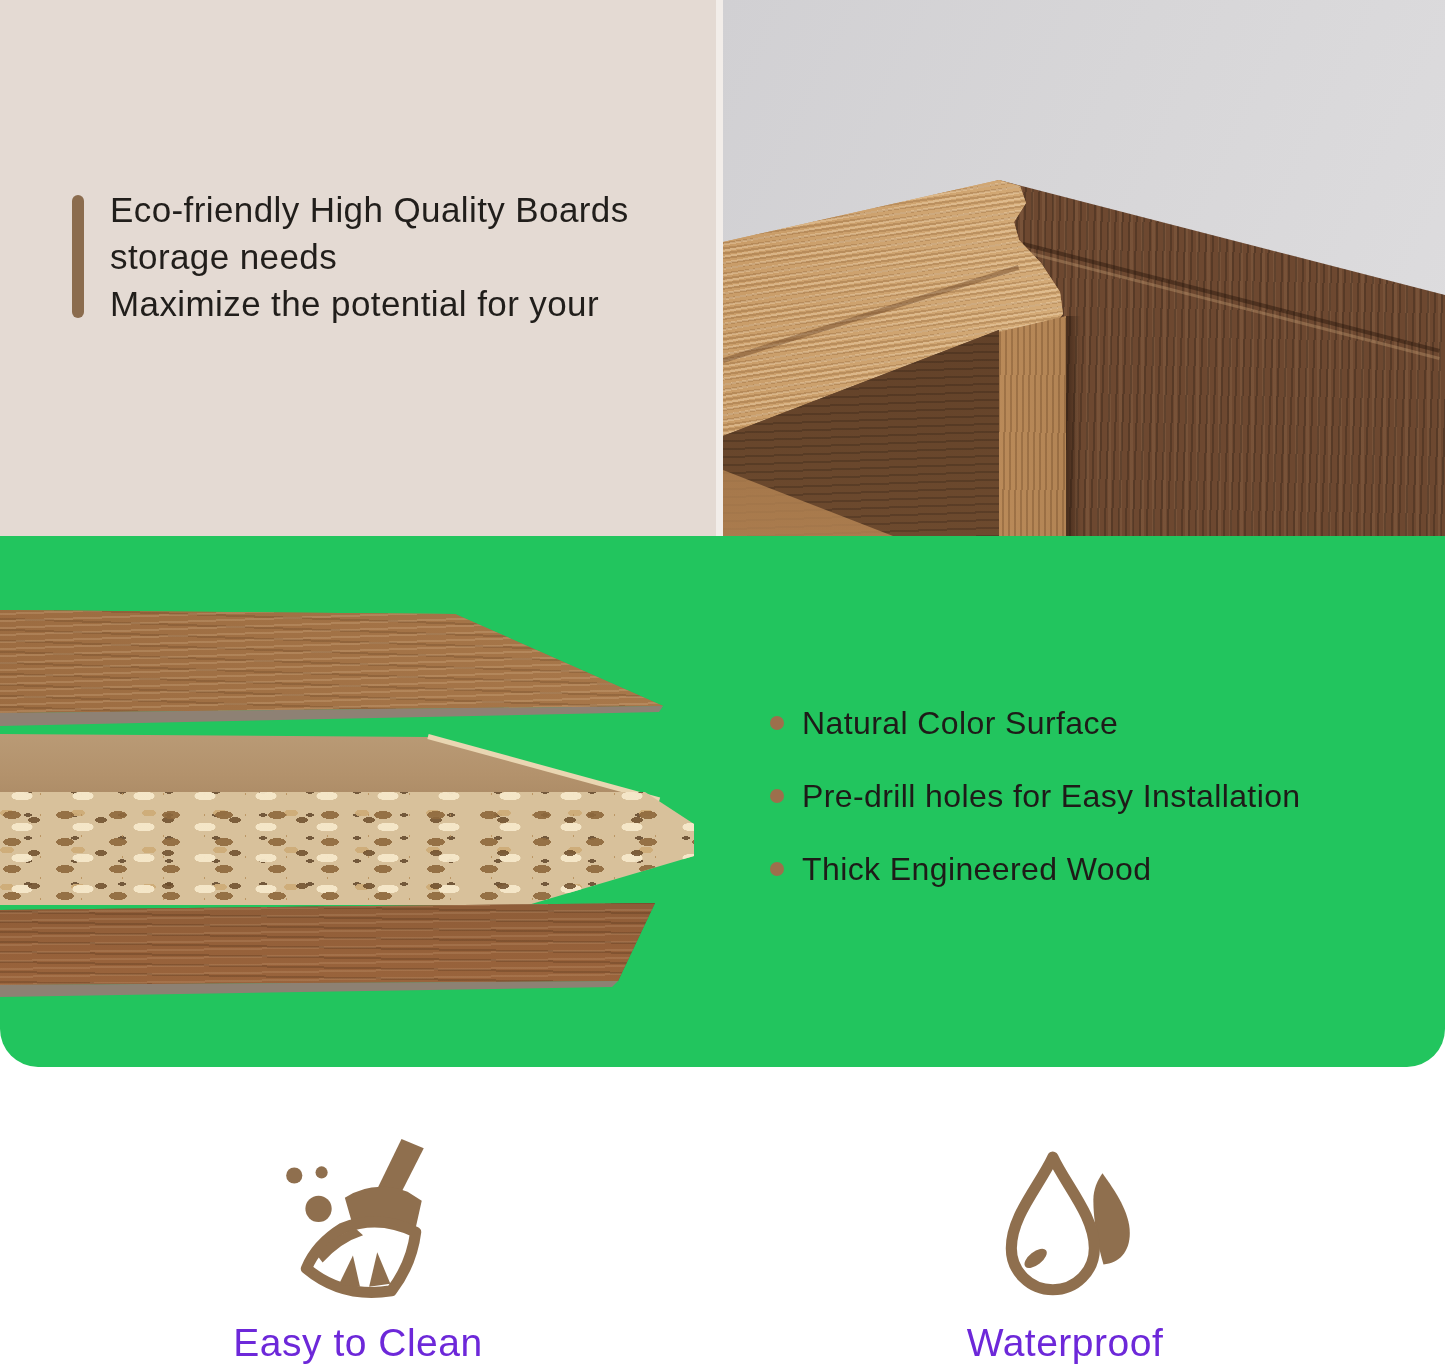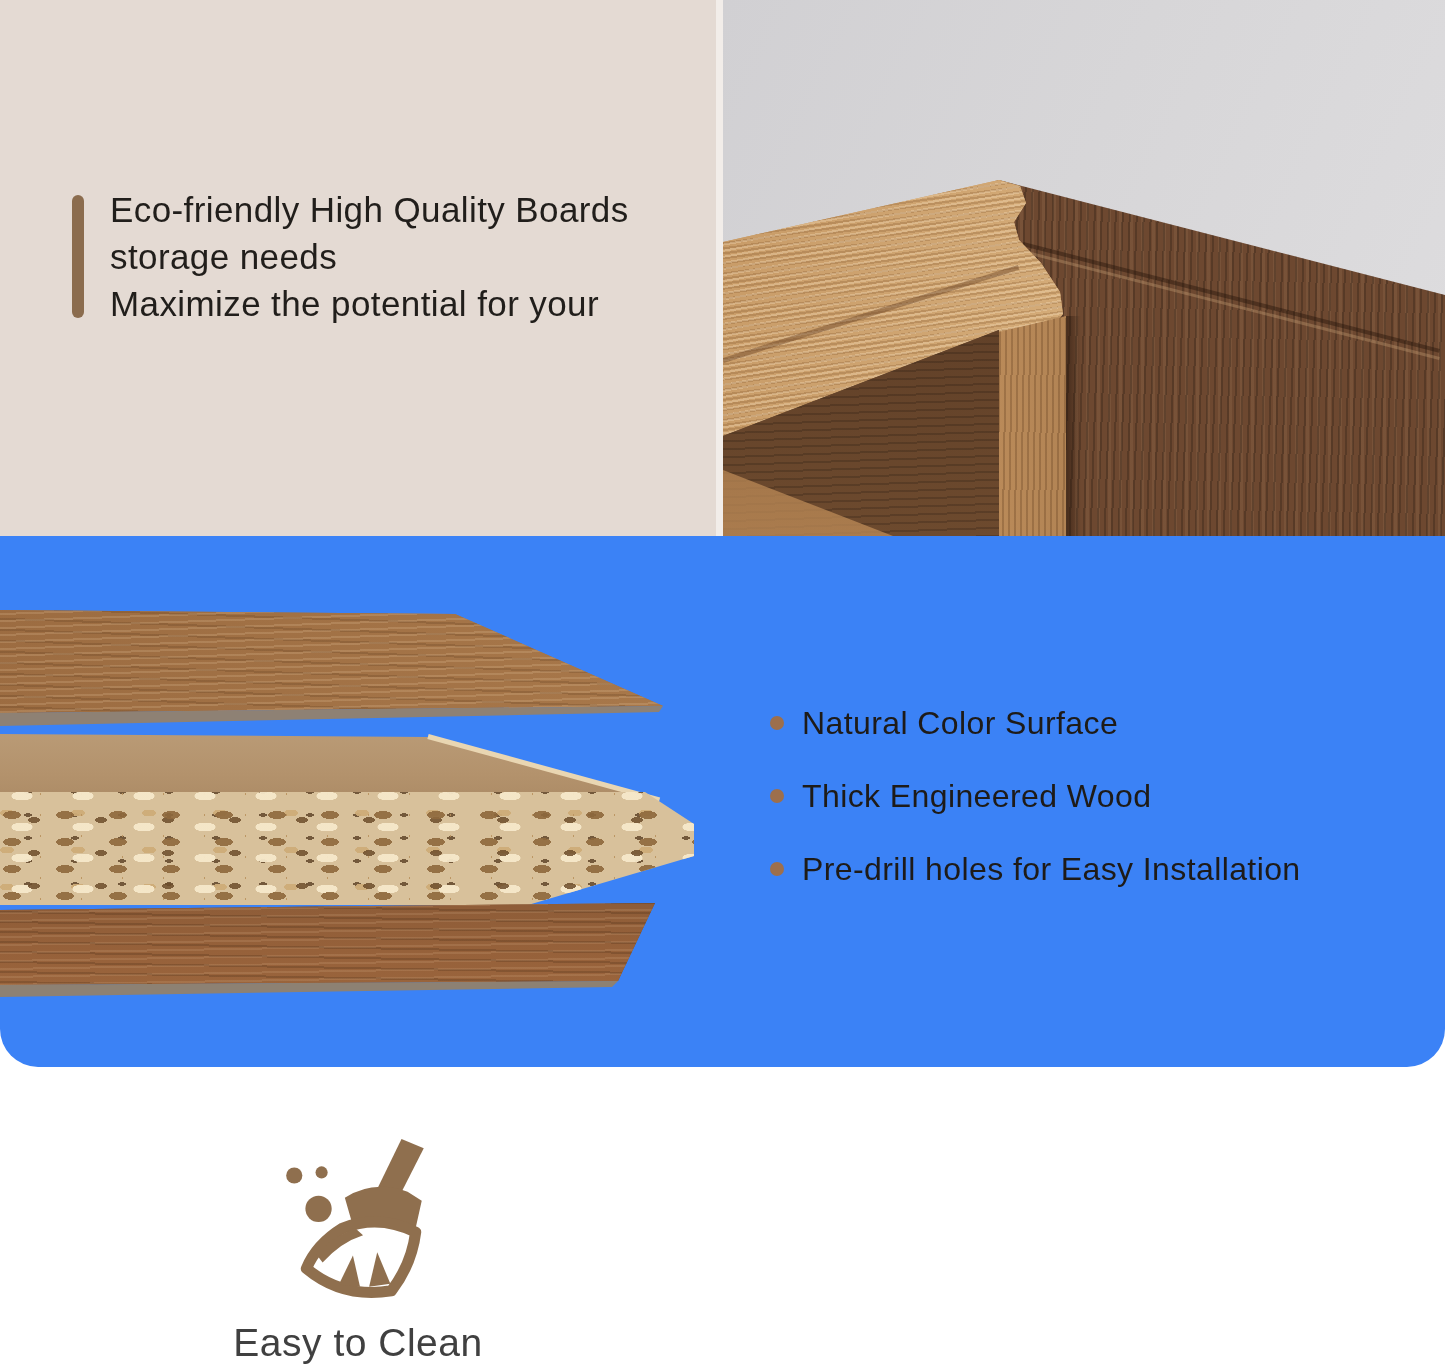--- a/index.html
+++ b/index.html
@@ -85,21 +85,21 @@
       linear-gradient(90deg,rgba(255,225,180,.25),rgba(255,225,180,0) 35%,rgba(60,35,18,.38) 96%),
       repeating-linear-gradient(91deg,rgba(90,55,25,.28) 0 2px,rgba(90,55,25,0) 2px 6px);
   }
   .photo .corner-shadow{
     position:absolute;left:343px;top:316px;width:15px;height:220px;
     background:linear-gradient(90deg,rgba(30,16,8,.5),rgba(30,16,8,0));
   }
   
   .band{
     position:absolute;left:0;top:536px;width:1445px;height:531px;
-    background:#3b82f6;border-radius:0 0 38px 38px;overflow:hidden;
+    background:#22c55e;border-radius:0 0 38px 38px;overflow:hidden;
   }
   .band .layer{position:absolute;inset:0;}
   .veneer-top{
     clip-path:polygon(0px 74px,455px 78px,663px 170px,0px 177px);
     background-color:#a27346;
     background-image:
       repeating-linear-gradient(178deg,rgba(255,228,190,.16) 0 2px,rgba(255,228,190,0) 2px 7px),
       repeating-linear-gradient(182deg,rgba(70,40,15,.18) 0 2px,rgba(70,40,15,0) 2px 11px),
       linear-gradient(96deg,#9c6c41,#aa7a4c 55%,#b5854f);
   }
@@ -146,21 +146,21 @@
   .bullet-item{display:flex;align-items:center;height:44px;margin-bottom:29px;}
   .bullet-dot{width:14px;height:14px;border-radius:50%;background:#9d6f4c;margin-right:18px;flex:0 0 auto;}
   .bullet-text{font-size:32px;color:#1e1b18;letter-spacing:.4px;white-space:nowrap;}
   
   .features{position:absolute;left:0;top:1067px;width:1445px;height:297px;background:#ffffff;}
   .feature{position:absolute;top:0;width:420px;height:297px;text-align:center;}
   .feature.f1{left:148px;}
   .feature.f2{left:512px;}
   .feature.f3{left:855px;}
   .feature .icon-wrap{height:175px;margin-top:65px;display:flex;align-items:flex-end;justify-content:center;}
-  .feature .label{margin-top:14px;font-size:39px;color:#404040;letter-spacing:.5px;white-space:nowrap;}
+  .feature .label{margin-top:14px;font-size:39px;color:#6d28d9;letter-spacing:.5px;white-space:nowrap;}
   .icon{color:#8f6f4e;}
 </style>
 </head>
 <body>
 
 <div class="canvas">
 
   <div class="panel-top-left">
     <div class="accent-bar"></div>
     <div class="heading">
@@ -192,25 +192,25 @@
     <div class="layer veneer-bottom"></div>
     <div class="layer veneer-bottom-edge"></div>
 
     <div class="bullets">
       <div class="bullet-item">
         <span class="bullet-dot"></span>
         <span class="bullet-text">Natural Color Surface</span>
       </div>
       <div class="bullet-item">
         <span class="bullet-dot"></span>
-        <span class="bullet-text">Thick Engineered Wood</span>
+        <span class="bullet-text">Pre-drill holes for Easy Installation</span>
       </div>
       <div class="bullet-item">
         <span class="bullet-dot"></span>
-        <span class="bullet-text">Pre-drill holes for Easy Installation</span>
+        <span class="bullet-text">Thick Engineered Wood</span>
       </div>
     </div>
   </div>
 
   <div class="features">
 
     <div class="feature f1">
       <div class="icon-wrap">
         <svg class="icon" width="172" height="172" viewBox="0 0 170 170" fill="currentColor" aria-hidden="true">
           <circle cx="22" cy="40" r="8"></circle>
@@ -221,15 +221,25 @@
           <path d="M70 92 Q44 108 34 132 Q70 162 118 154 Q138 128 142 96 Q106 78 70 92 Z" fill="#ffffff" stroke="currentColor" stroke-width="11" stroke-linejoin="round"></path>
           <path d="M50 126 Q68 106 90 99 L82 92 Q58 102 44 118 Z"></path>
           <path d="M96 150 L104 116 L117 147 Z"></path>
           <path d="M66 148 L80 119 L87 150 Z"></path>
         </svg>
       </div>
       <div class="label">Easy to Clean</div>
     </div>
 
 
+    <div class="feature f3">
+      <div class="icon-wrap">
+        <svg class="icon" width="152" height="160" viewBox="0 0 150 158" fill="currentColor" aria-hidden="true">
+          <path d="M112 26 C125 44 139 65 139 85 C139 104 128 115 113 116 C107 96 103 72 103 52 C103 42 107 33 112 26 Z"></path>
+          <path d="M63 10 C50 38 22 68 22 100 a41 41 0 0 0 82 0 C104 68 76 38 63 10 Z" fill="none" stroke="currentColor" stroke-width="11" stroke-linejoin="round"></path>
+          <ellipse cx="46" cy="110" rx="13" ry="6.5" transform="rotate(-38 46 110)"></ellipse>
+        </svg>
+      </div>
+      <div class="label">Waterproof</div>
+    </div>
 
   </div>
 </div>
 
 </body></html>

